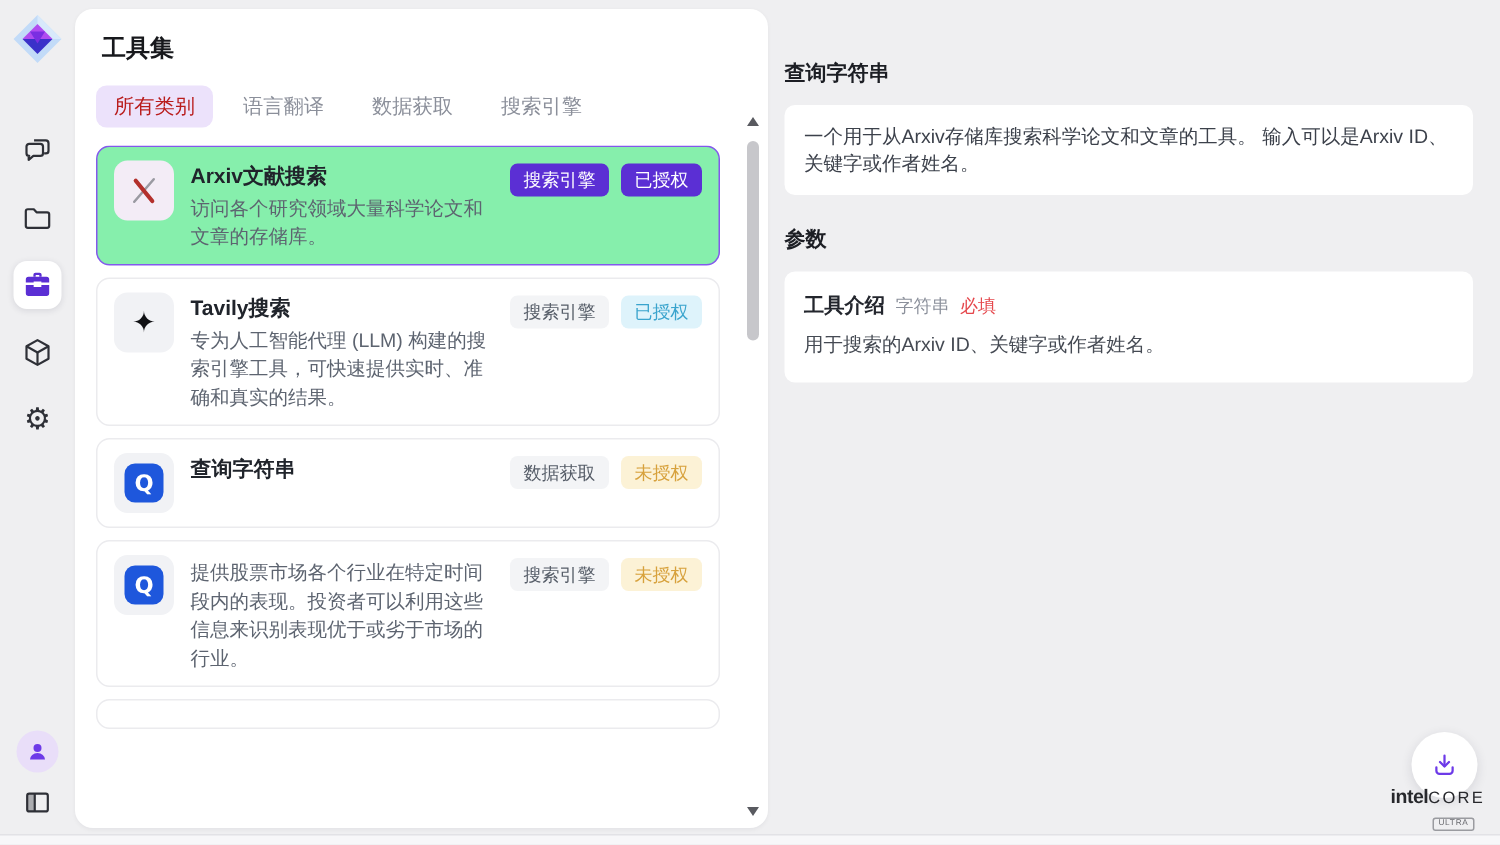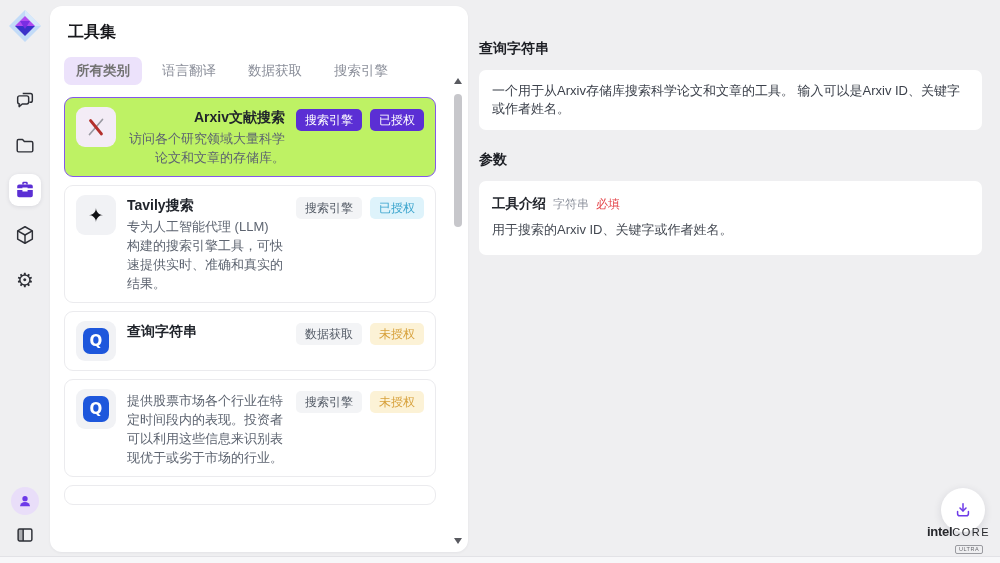--- a/index.html
+++ b/index.html
@@ -14,31 +14,31 @@
   .logo { width:36px; height:36px; }
   .rail-nav { margin-top:40px; display:flex; flex-direction:column; gap:13px; align-items:center; }
   .rail-item { width:32px; height:32px; border-radius:9px; display:flex; align-items:center; justify-content:center; color:#2e3037; cursor:pointer; }
   .rail-item svg { display:block; }
   .rail-item.active { background:#fff; color:#5b2fd4; box-shadow:0 1px 4px rgba(30,30,60,.10); }
   .rail-spacer { flex:1; }
   .avatar-wrap { width:28px; height:28px; border-radius:50%; background:#e9def9; display:flex; align-items:center; justify-content:center; }
   .gear-glyph { font-size:20px; line-height:1; color:#2e3037; }
   
   .tools-panel {
-    width:418px; flex:none; background:#fff; border-radius:12px;
+    width:462px; flex:none; background:#fff; border-radius:12px;
     margin:6px 0 11px; padding:16px 18px 0 14px; position:relative;
     box-shadow:0 1px 3px rgba(20,20,40,.05); display:flex; flex-direction:column; overflow:hidden;
   }
   .panel-title { font-size:16px; font-weight:bold; color:#17181c; padding-left:4px; }
   .tabs { display:flex; gap:8px; margin-top:14px; align-items:center; }
   .tab { font-size:13.5px; color:#8b8f9a; padding:5px 12px; border-radius:7px; cursor:pointer; white-space:nowrap; }
-  .tab.active { background:#ece2fb; color:#737373; font-weight:bold; }
+  .tab.active { background:#ece2fb; color:#b91c1c; font-weight:normal; }
   .tool-list { margin-top:12px; flex:1; overflow:hidden; display:flex; flex-direction:column; gap:8px; padding-right:14px; }
   .card { border:1px solid #ebebee; border-radius:9px; background:#fff; padding:9px 11px; display:flex; gap:11px; cursor:pointer; flex:none; }
-  .card.selected { background:#bef264; border-color:#8458ec;text-align:right; }
+  .card.selected { background:#86efac; border-color:#8458ec; }
   .tool-icon { width:40px; height:40px; border-radius:9px; background:#f1f2f5; flex:none; display:flex; align-items:center; justify-content:center; }
   .card.selected .tool-icon { background:#f3ecf6; }
   .sparkle { font-size:19px; color:#101114; line-height:1; }
   .q-badge { width:26px; height:26px; border-radius:7px; background:#1e57dc; color:#fff; display:flex; align-items:center; justify-content:center; font-weight:bold; font-size:15px; font-family:"DejaVu Sans","Liberation Sans",sans-serif; }
   .card-main { flex:1; min-width:0; }
   .card-title { font-size:14px; font-weight:bold; color:#20242b; line-height:20px; }
   .card-desc { font-size:13px; color:#5d6470; line-height:19px; margin-top:2px; }
   .card-badges { display:flex; gap:8px; flex:none; align-items:flex-start; padding-top:2px; }
   .badge { font-size:12px; line-height:16px; padding:3px 9px; border-radius:5px; white-space:nowrap; }
   .badge.cat-solid  { background:#5b2fd4; color:#fff; }

